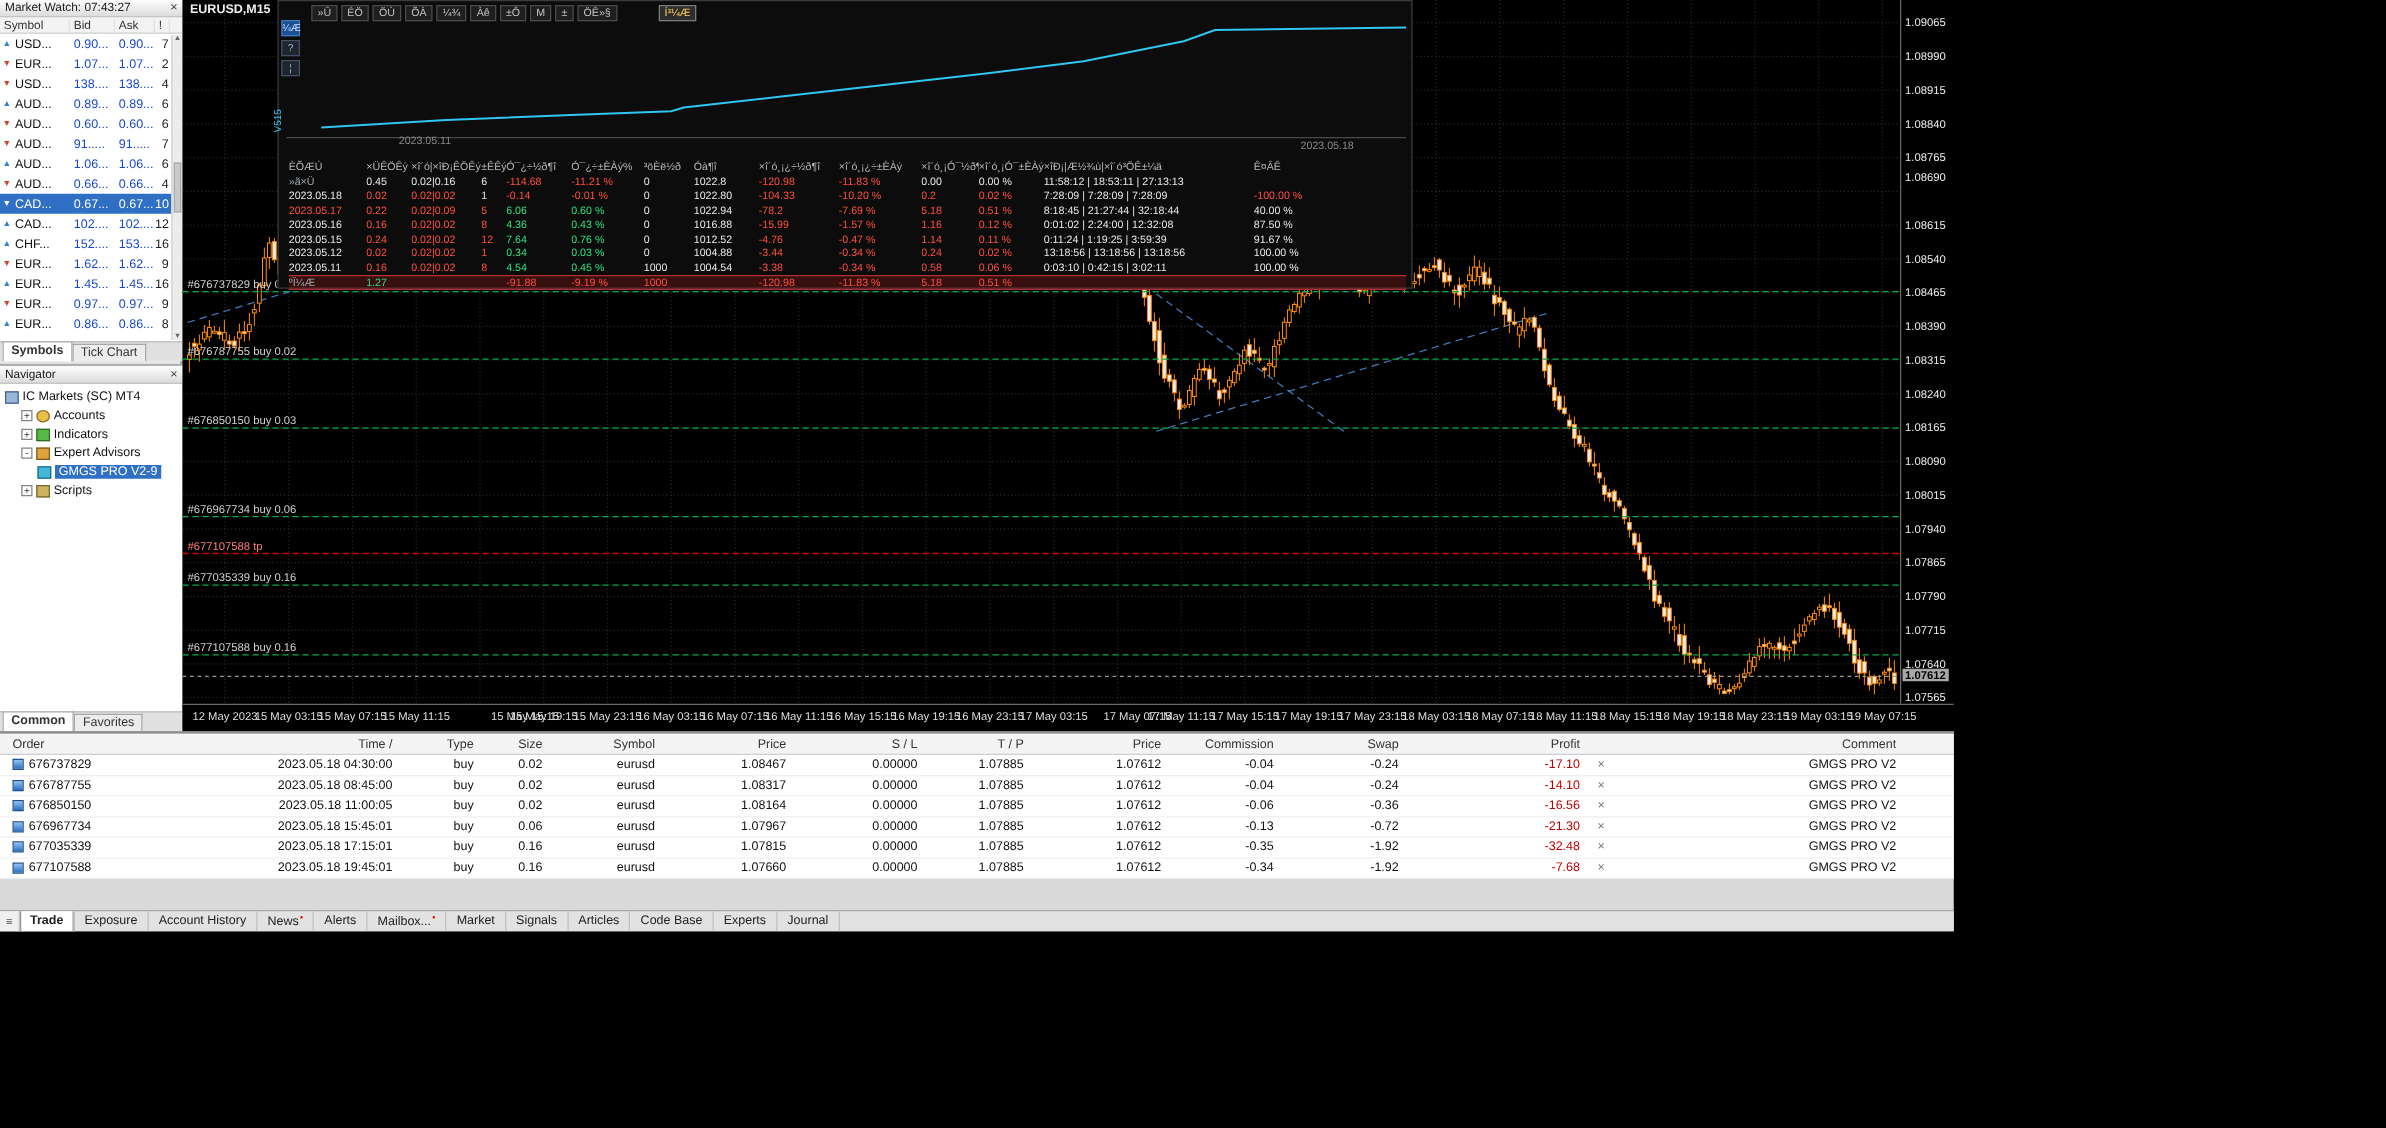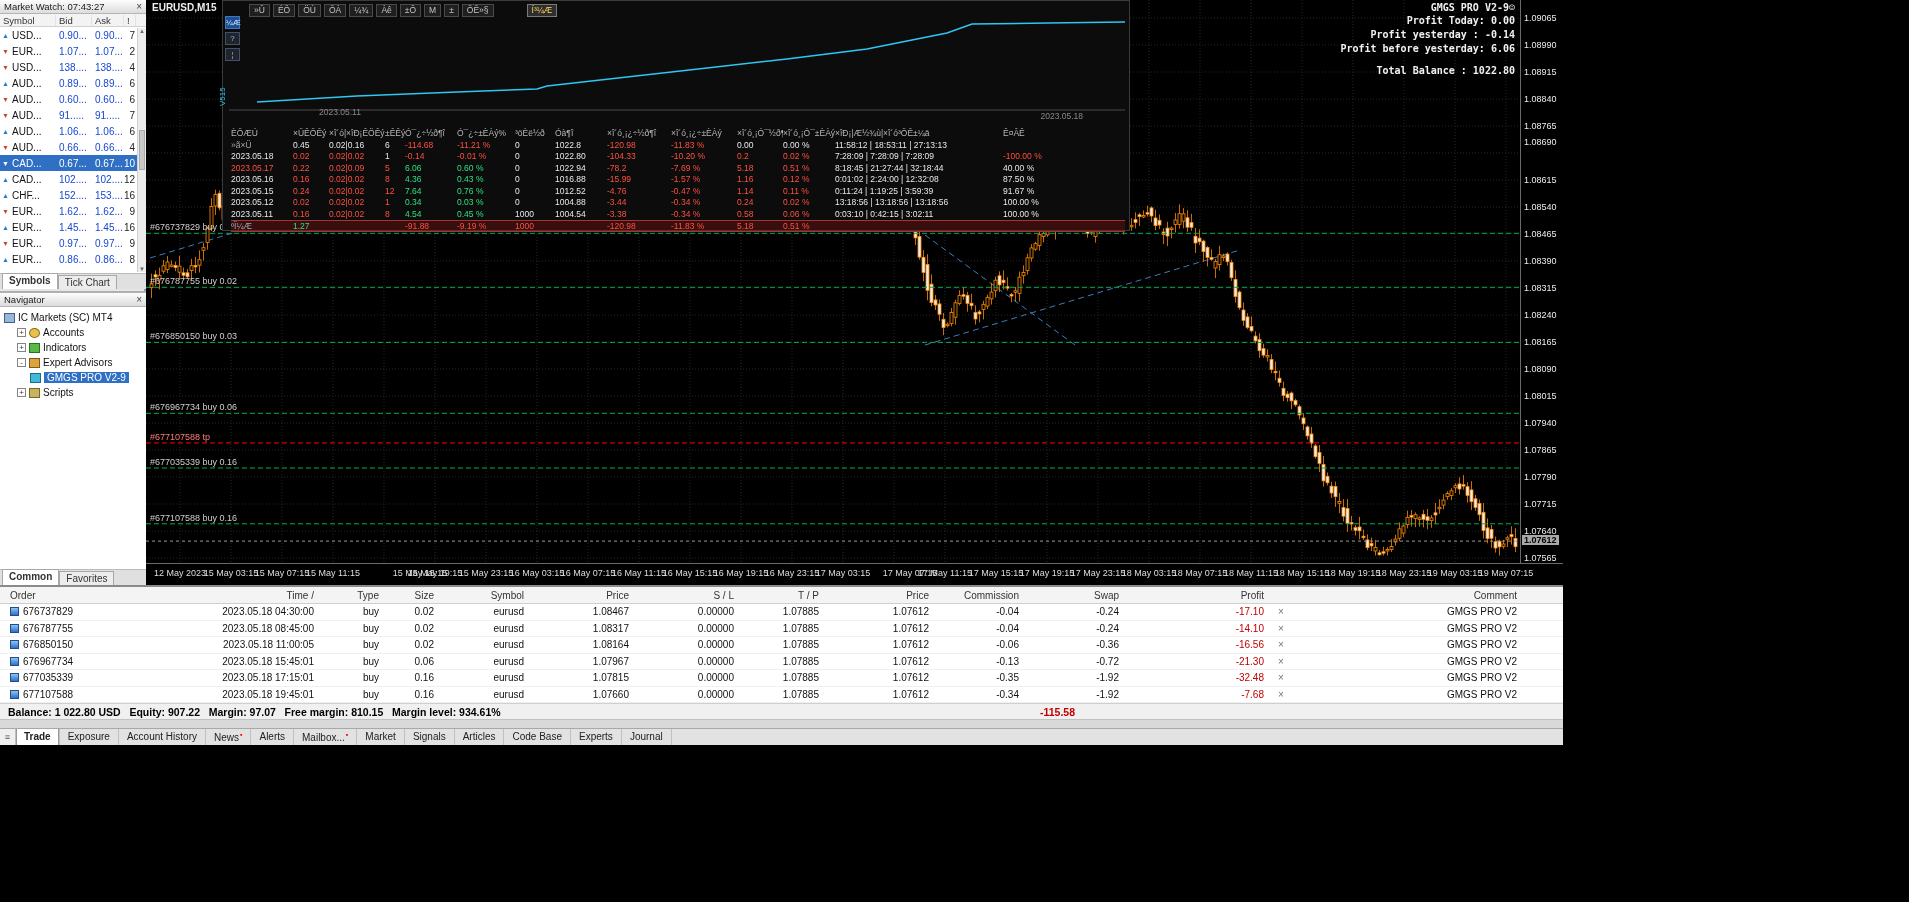--- a/index.html
+++ b/index.html
@@ -1064,27 +1064,20 @@
       <div id="olabels">
           <div class="olab" style="top: 222.28px;">#676737829 buy 0.02</div>
           <div class="olab" style="top: 276.28px;">#676787755 buy 0.02</div>
           <div class="olab" style="top: 331.36px;">#676850150 buy 0.03</div>
           <div class="olab" style="top: 402.28px;">#676967734 buy 0.06</div>
           <div class="olab tp" style="top: 431.8px;">#677107588 tp</div>
           <div class="olab" style="top: 457px;">#677035339 buy 0.16</div>
           <div class="olab" style="top: 512.8px;">#677107588 buy 0.16</div>
         </div>
       <div class="symlab">EURUSD,M15</div>
-      <div id="gmgs">
-          <div class="gtitle">GMGS PRO V2-9☺</div>
-          <div class="gline">Profit Today: 0.00</div>
-          <div class="gline">Profit yesterday : -0.14</div>
-          <div class="gline">Profit before yesterday: 6.06</div>
-          <div class="gline gbal">Total Balance : 1022.80</div>
-        </div>
 
       <div id="cmdr">
         <div class="sidebtns" id="cmdr-side">
             <div class="lbtn active">¼Æ</div>
             <div class="lbtn">?</div>
             <div class="lbtn">¦</div>
           </div>
         <div class="ctool" id="cmdr-tool">
             <div class="tbtn">»Û</div>
             <div class="tbtn">ÉÖ</div>
@@ -1436,24 +1429,20 @@
             <span class="num">0.00000</span>
             <span class="num">1.07885</span>
             <span class="num">1.07612</span>
             <span class="num">-0.34</span>
             <span class="num">-1.92</span>
             <span class="num red">-7.68</span>
             <span class="xclose">×</span>
             <span class="cmt">GMGS PRO V2</span>
           </div>
         </div>
-      <div class="status">
-        <span>Balance: 1 022.80 USD   Equity: 907.22   Margin: 97.07   Free margin: 810.15   Margin level: 934.61%</span>
-        <span class="total">-115.58</span>
-      </div>
       <div class="tabbar" id="tabbar">
           <div class="tbicon">≡</div>
           <div class="btab active">Trade</div>
           <div class="btab">Exposure</div>
           <div class="btab">Account History</div>
           <div class="btab">News<span class="badge">▪</span></div>
           <div class="btab">Alerts</div>
           <div class="btab">Mailbox...<span class="badge">▪</span></div>
           <div class="btab">Market</div>
           <div class="btab">Signals</div>

